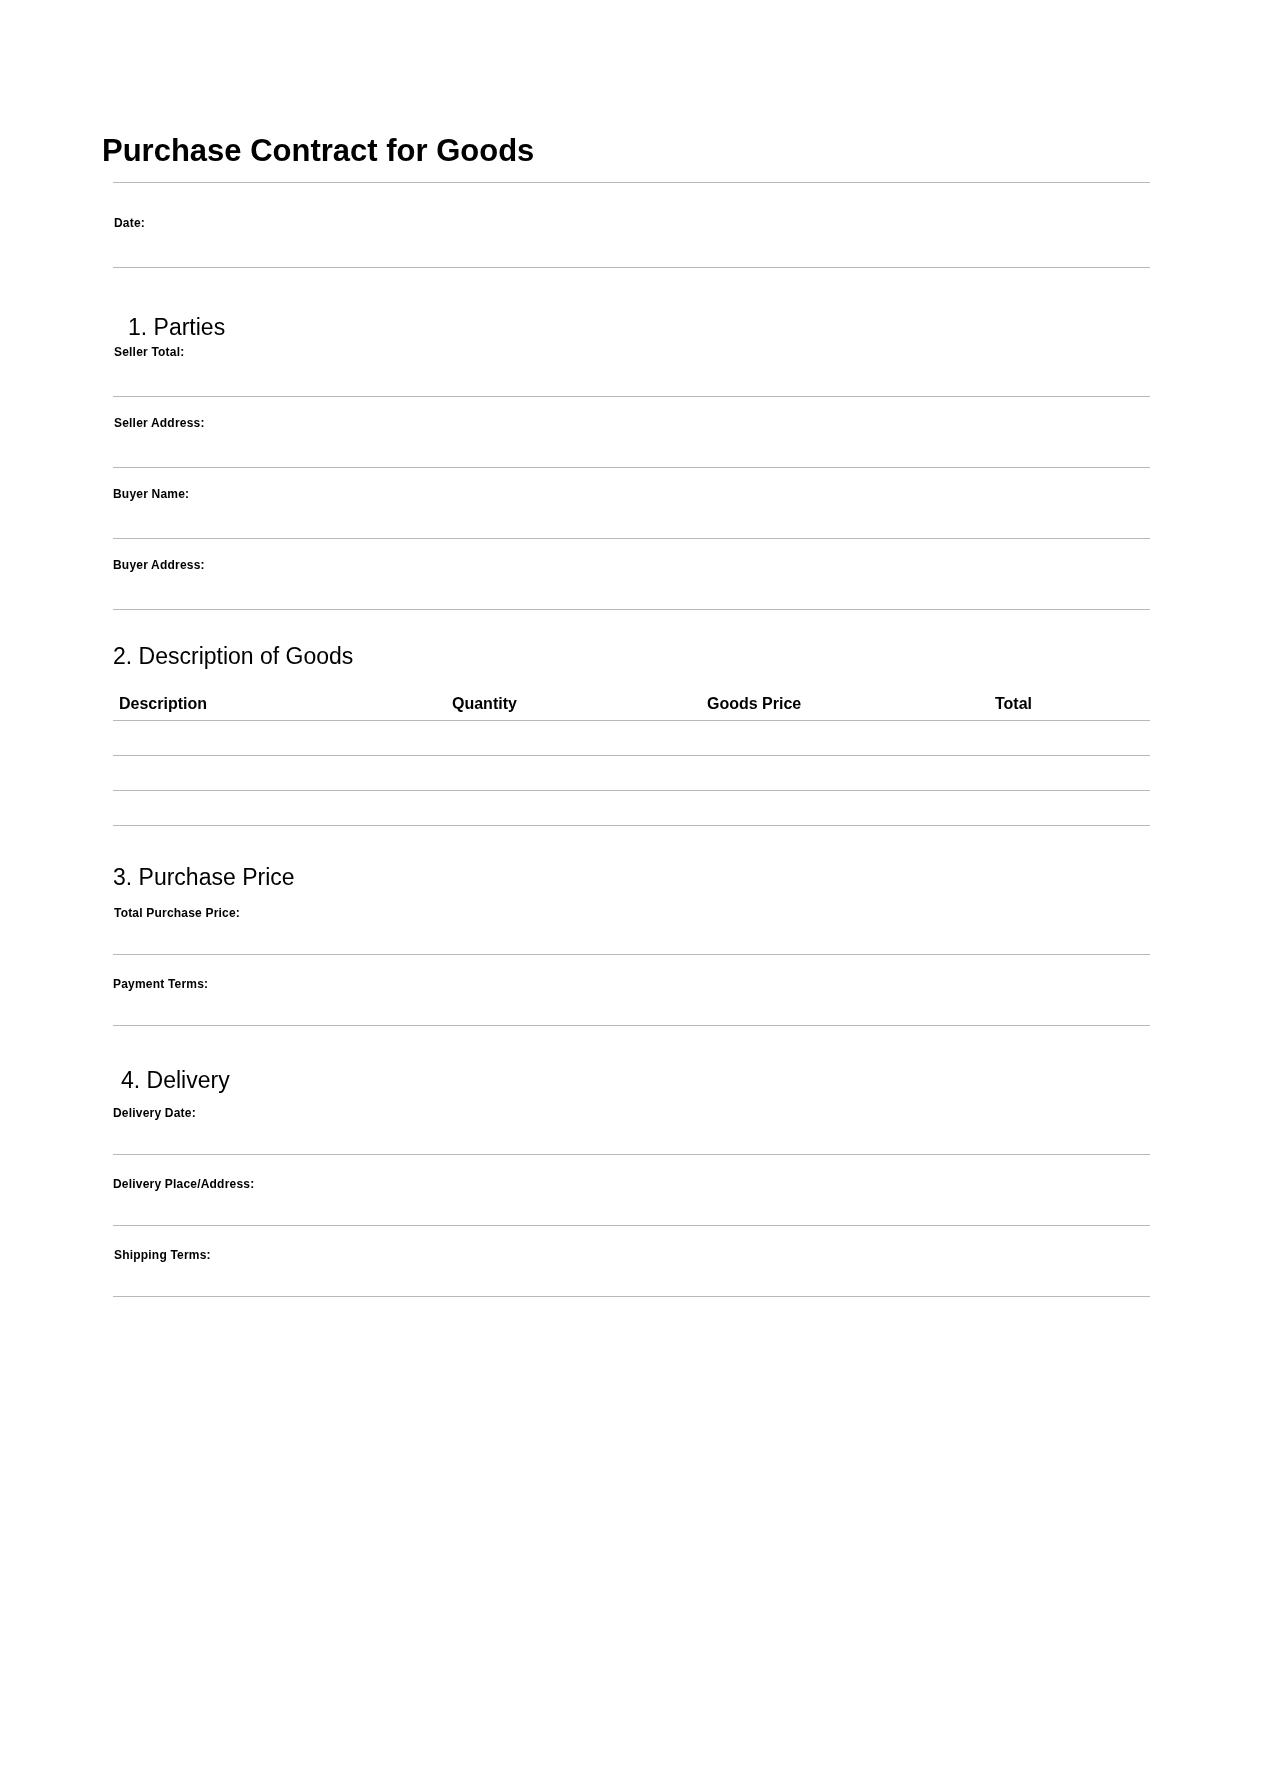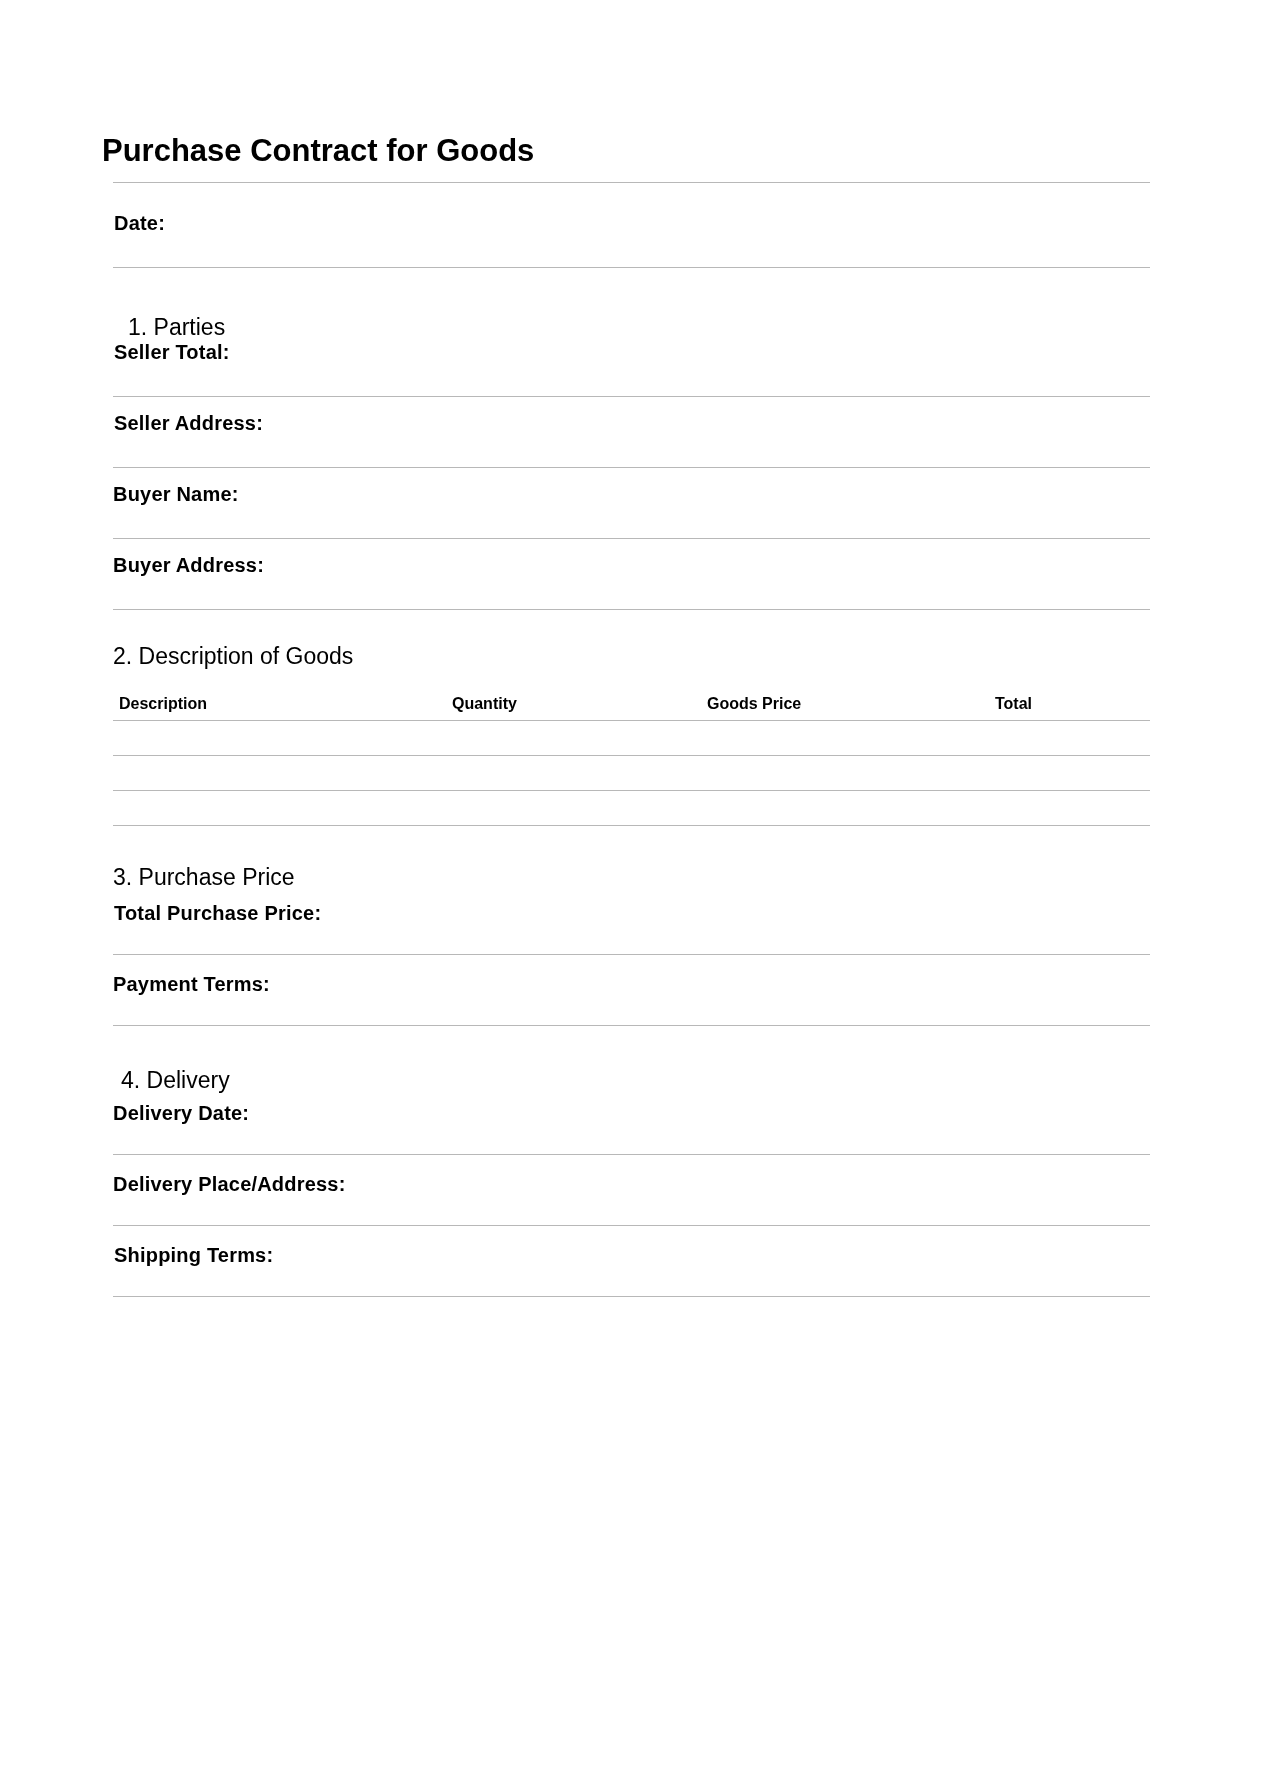--- a/index.html
+++ b/index.html
@@ -1,21 +1,21 @@
 <!DOCTYPE html>
 <html><head>
 <meta charset="utf-8">
 <style>
   html, body { margin:0; padding:0; background:#ffffff; }
   body { width:1263px; height:1788px; position:relative; overflow:hidden;
          font-family:"Liberation Sans", sans-serif; color:#000; }
   .abs { position:absolute; white-space:nowrap; }
   .title { left:102px; top:111px; font-size:31px; line-height:38px; font-weight:bold; }
   .h2 { left:113px; font-size:23px; line-height:28px; font-weight:normal; }
-  .label { left:114px; font-size:20px; line-height:20px; font-weight:bold; letter-spacing:0.2px; }
+  .label { left:114px; font-size:12px; line-height:20px; font-weight:bold; letter-spacing:0.2px; }
   .rule { position:absolute; left:113px; width:1037px; height:0; border-top:1.5px solid #b8b8b8; }
   .th { font-size:16px; line-height:20px; font-weight:bold; }
   .field-area { position:absolute; left:113px; width:1037px; background:transparent; }
 </style>
 </head>
 <body>
 
 <div>
 
   <h1 class="abs title">Purchase Contract for Goods</h1>

